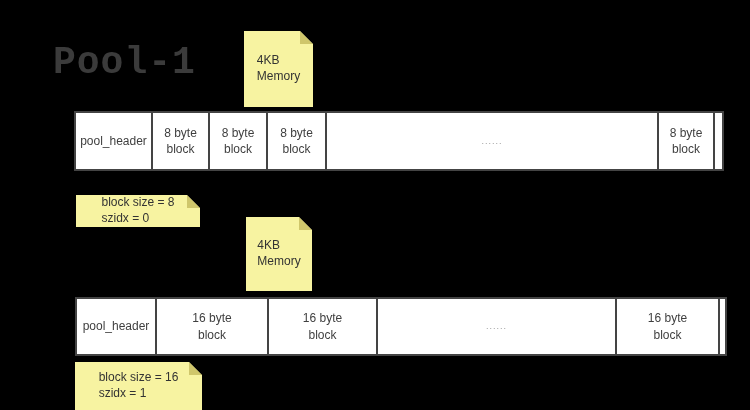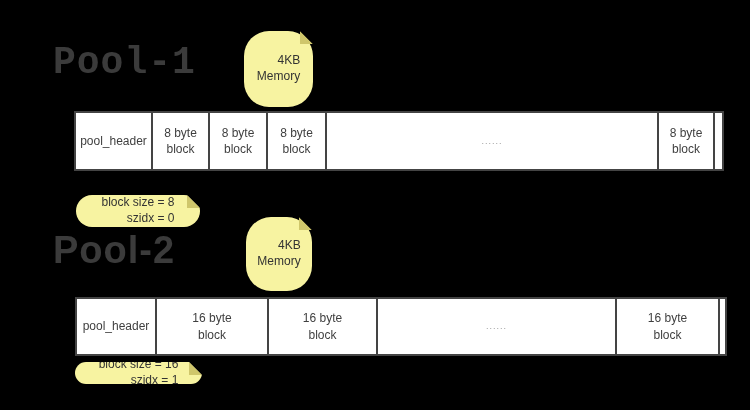--- a/index.html
+++ b/index.html
@@ -19,34 +19,33 @@
   }
   .t1{left:53px;top:44px;font-family:Liberation Mono, monospace;}
   .t2{left:53px;top:231px;}
 
   
   .note{
     position:absolute;
     background:var(--note-fill,#f7f3a1);
     color:var(--note-text,#333);
     display:flex;align-items:center;justify-content:center;
-    text-align:right;font-size:12px;line-height:1.3;
+    text-align:left;font-size:12px;line-height:1.3;
     white-space:pre-line;
     clip-path:polygon(0 0, calc(100% - 13px) 0, 100% 13px, 100% 100%, 0 100%);
-    border-radius:25px;
   }
   .note .fold{
     position:absolute;top:0;right:0;width:13px;height:13px;
     background:var(--note-fold,#cfc66b);
     clip-path:polygon(0 0, 100% 100%, 0 100%);
   }
   .n1{left:244px;top:31px;width:69px;height:76px;}
   .n2{left:76px;top:175px;width:124px;height:32px;margin-top:20px;}
   .n3{left:246px;top:217px;width:66px;height:74px;}
-  .n4{left:75px;top:362px;width:127px;height:22px;}
+  .n4{left:75px;top:362px;width:127px;height:48px;}
 
   
   .row{
     position:absolute;display:flex;
     background:var(--block-fill,#fff);
     border:2px solid var(--block-border,#444);
     box-sizing:border-box;
     justify-content:center;
   }
   .r1{left:74px;top:111px;width:650px;height:60px;}
@@ -92,21 +91,20 @@
 block</div>
     <div class="cell last"></div>
   </div>
 
   <div class="note n2">
     <span class="fold"></span>
     <span>block size = 8
 szidx = 0</span>
   </div>
 
-  <h1 class="pool-title t2">Pool-2</h1>
 
   <div class="note n3">
     <span class="fold"></span>
     <span>4KB
 Memory</span>
   </div>
 
   <div class="row r2">
     <div class="cell" style="width:80px">pool_header</div>
     <div class="cell" style="width:112px">16 byte

